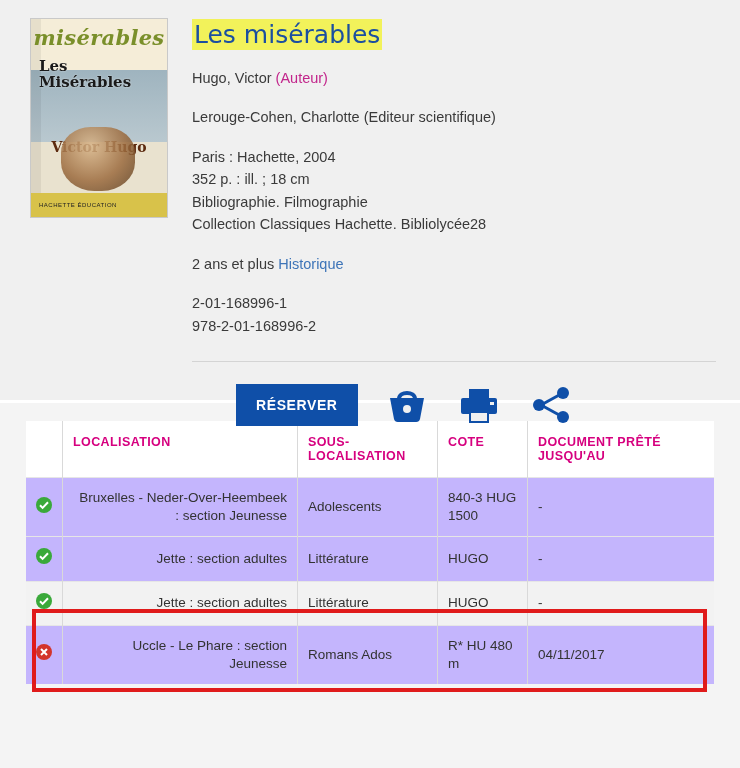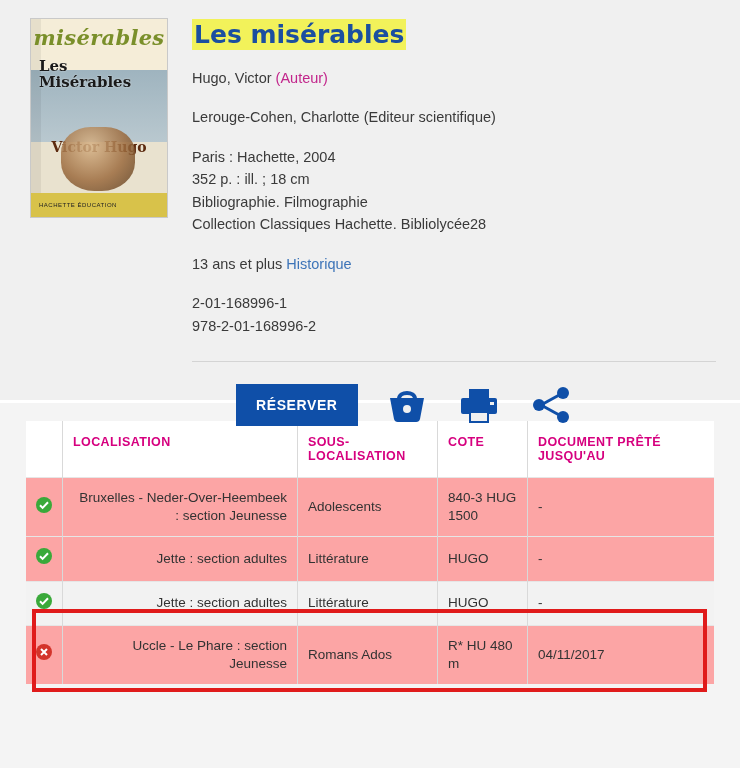--- a/index.html
+++ b/index.html
@@ -70,21 +70,21 @@
     display:block; font-size: 6px; color:#222; padding: 9px 0 0 8px; letter-spacing:.5px;
   }
   .cover .cspine {
     position:absolute; left:0; top:0; width: 10px; height:100%;
     background: rgba(0,0,0,.06);
   }
 
   .meta { flex: 1 1 auto; padding-top: 6px; min-width: 0; }
   .title {
     font-family: "DejaVu Sans", sans-serif;
-    font-weight: bold;
+    font-weight: normal;
     font-size: 25px;
     color: #1b4fa0;
     margin: 0 0 18px 0;
     display: inline-block;
   }
   .title .hl { background: #f2f25a; padding: 1px 2px; }
   .meta p { margin: 0; font-size: 14.5px; color: #3a3a3a; line-height: 1.55; }
   .meta .gap { margin-top: 17px; }
   .role { color: #c2258b; }
   .role-dark { color: #3a3a3a; }
@@ -118,21 +118,21 @@
   .loc-title {
     font-family: "DejaVu Sans", sans-serif;
     font-weight: bold;
     font-size: 21px;
     color: #1b4fa0;
     margin: 8px 0 18px 14px;
   }
   table.holdings {
     width: 100%;
     border-collapse: collapse;
-    background: #fca5a5;
+    background: #c4b5fd;
     font-size: 13.5px;
     color: #333;
   }
   table.holdings th {
     text-align: left;
     color: #d6007f;
     font-size: 12.5px;
     font-weight: bold;
     letter-spacing: .4px;
     padding: 14px 10px 14px 10px;
@@ -202,21 +202,21 @@
         <span>Lerouge-Cohen, Charlotte</span>
         <span class="role-dark">(Editeur scientifique)</span>
       </p>
 
       <p class="gap">Paris : Hachette, 2004</p>
       <p>352 p. : ill. ; 18 cm</p>
       <p>Bibliographie. Filmographie</p>
       <p>Collection Classiques Hachette. Bibliolycée28</p>
 
       <p class="gap">
-        <span>13 ans et plus</span>
+        <span>2 ans et plus</span>
         <span class="genre">Historique</span>
       </p>
 
       <p class="gap">2-01-168996-1</p>
       <p>978-2-01-168996-2</p>
 
       <hr class="hr">
 
       <div class="actions">
         <button class="btn-reserve">RÉSERVER</button>

